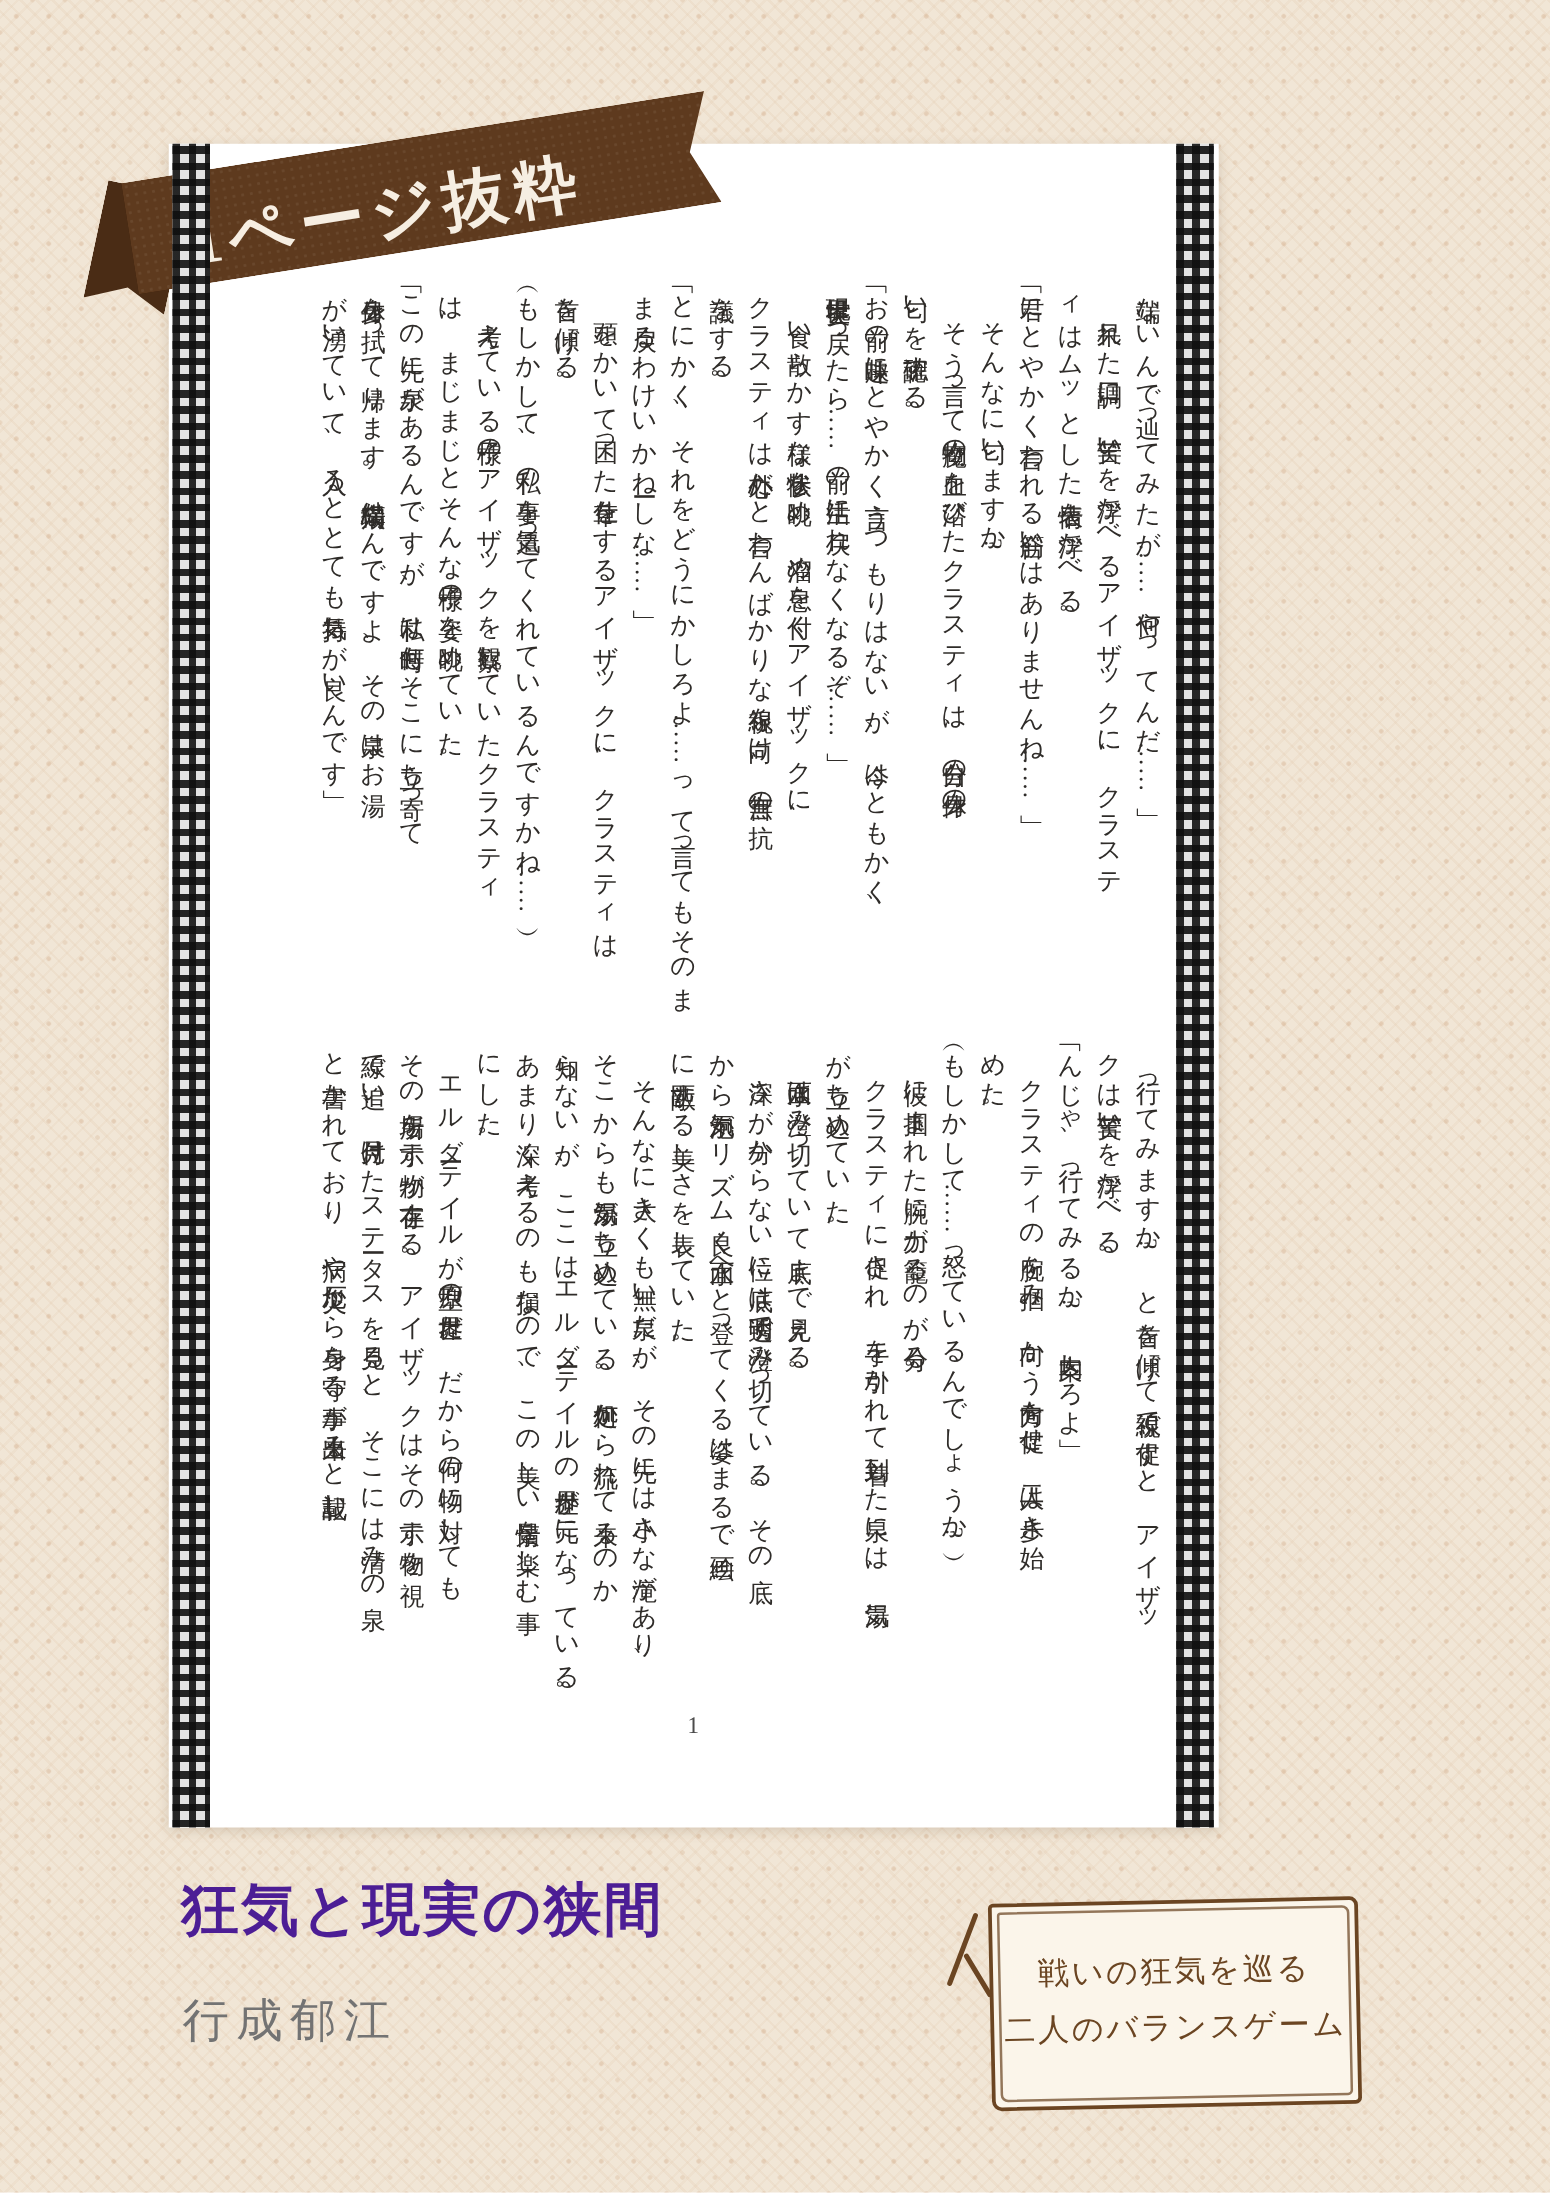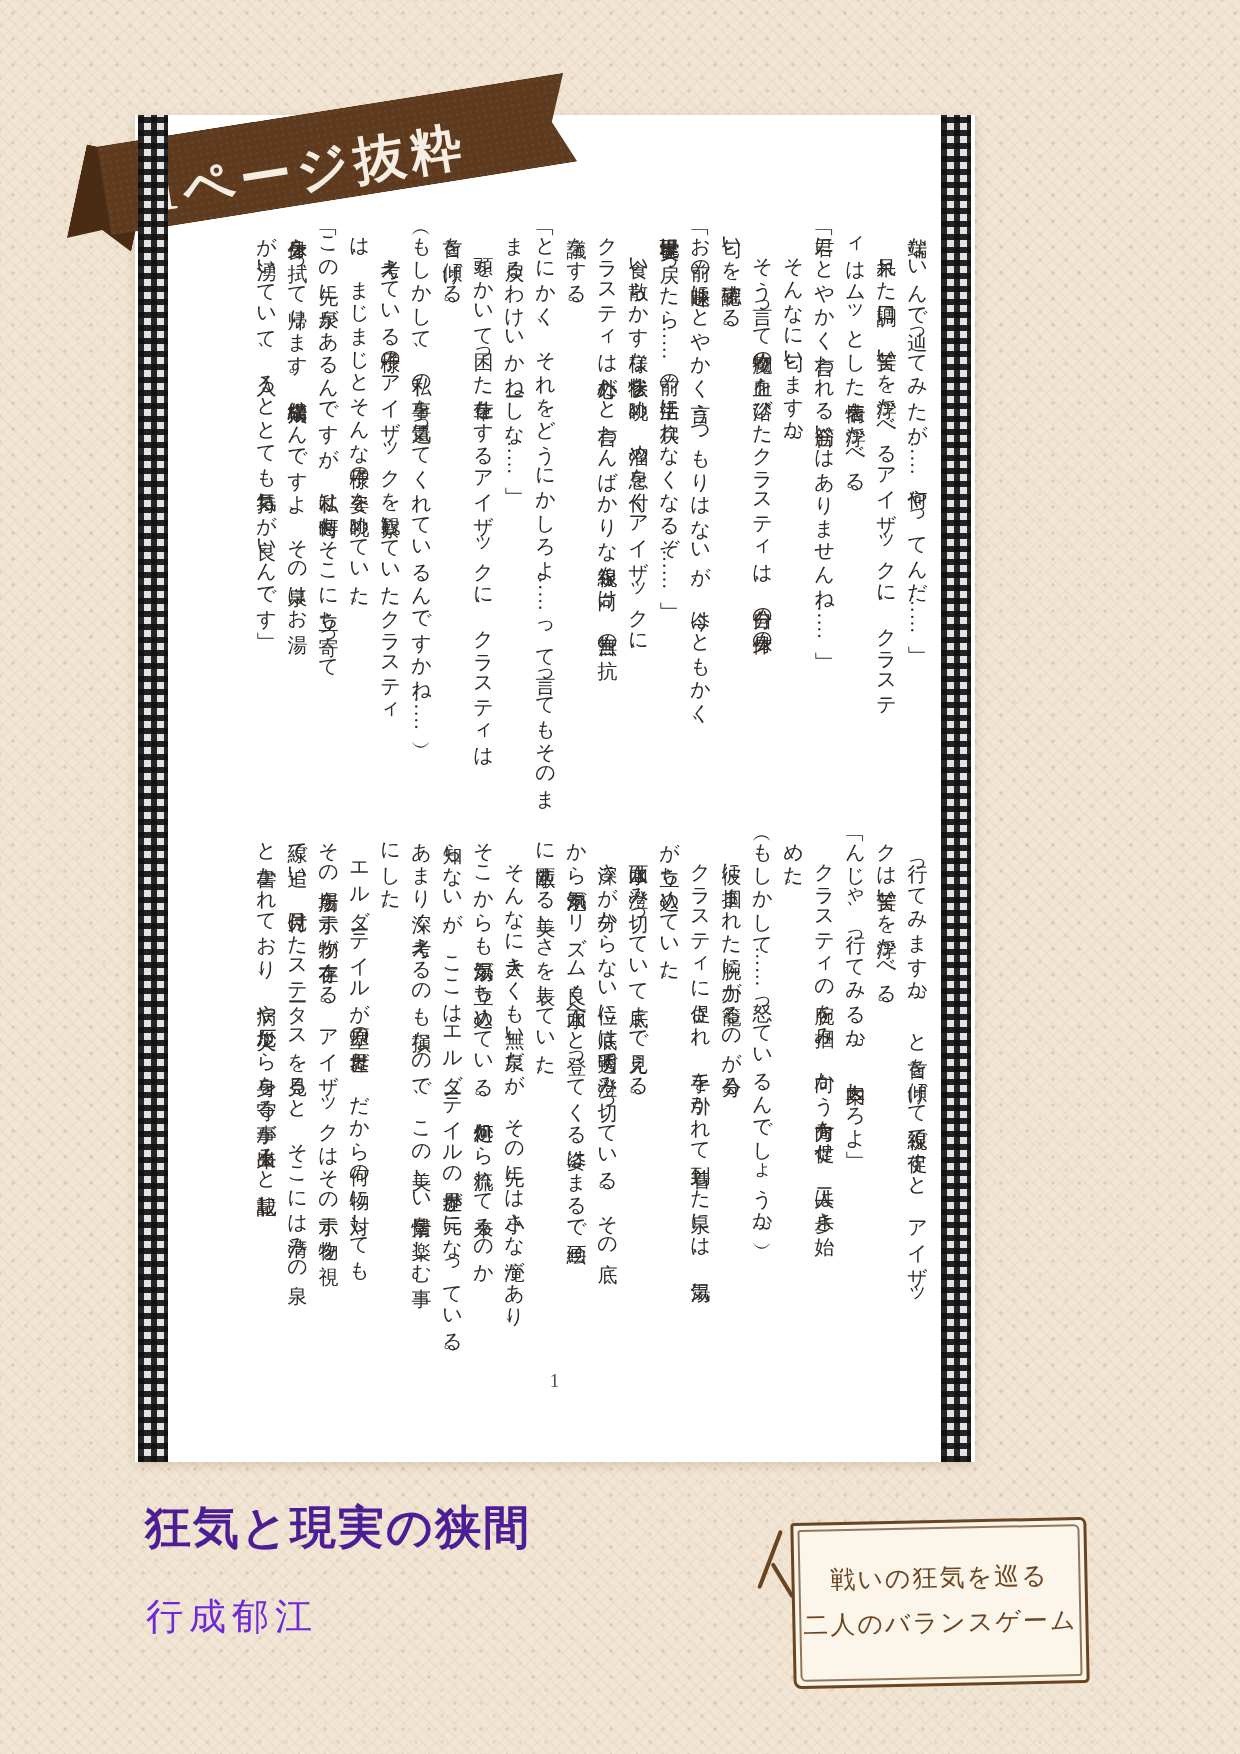--- a/index.html
+++ b/index.html
@@ -64,21 +64,21 @@
     color:#f6eee2;font-size:52px;font-weight:600;letter-spacing:5px;
     white-space:nowrap;
   }
   
   .story-title{
     position:absolute;left:145px;top:1497px;margin:0;
     font-size:46px;font-weight:600;color:#4c1d95;letter-spacing:2px;
   }
   .story-author{
     position:absolute;left:146px;top:1592px;margin:0;
-    font-size:37px;font-weight:500;color:#6d28d9;letter-spacing:6px;
+    font-size:37px;font-weight:500;color:#737373;letter-spacing:6px;
   }
   .callout{
     position:absolute;left:792px;top:1520px;width:296px;height:166px;
     background:#fbf5ea;border:3px solid #6b4522;border-radius:4px 7px 5px 8px;
     transform:rotate(-1.2deg);box-sizing:border-box;
   }
   .callout::before{
     content:"";position:absolute;inset:4px;
     border:2px solid rgba(107,69,34,.72);border-radius:3px 6px 4px 6px;
   }

